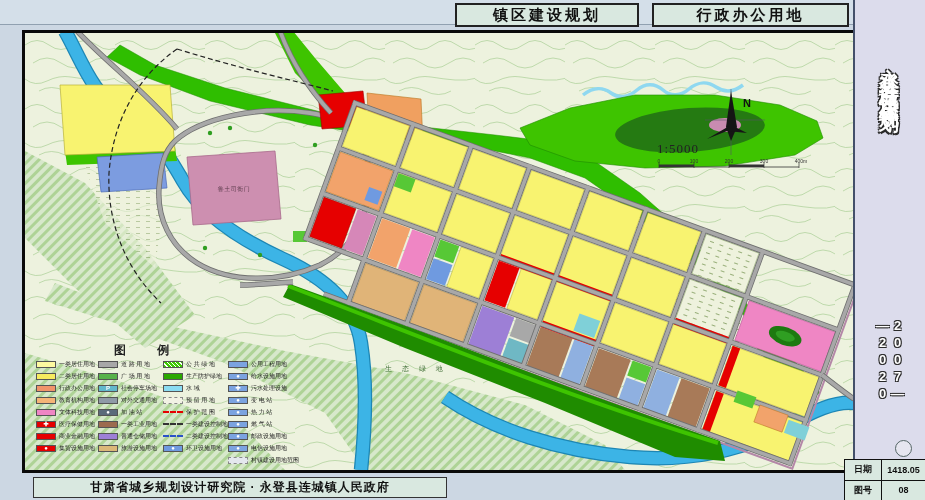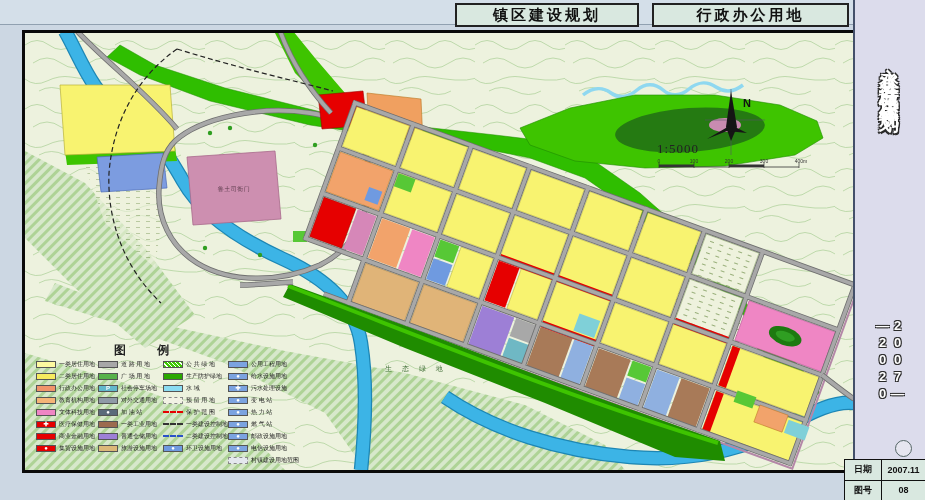--- a/index.html
+++ b/index.html
@@ -411,21 +411,24 @@
 
   <div id="sidebar">
     <div class="vtitle">永登县连城镇总体规划</div>
     <div class="period">
       <span>2007—</span>
       <span>—2020</span>
     </div>
     <div class="seal"></div>
   </div>
 
+  <div id="credit">
+    <span>甘肃省城乡规划设计研究院 · 永登县连城镇人民政府</span>
+  </div>
 
   <div id="info">
     <div>日期</div>
-    <div>2007.11</div>
+    <div>1418.05</div>
     <div>图号</div>
     <div>08</div>
   </div>
 
 </div>
 
 </body></html>

